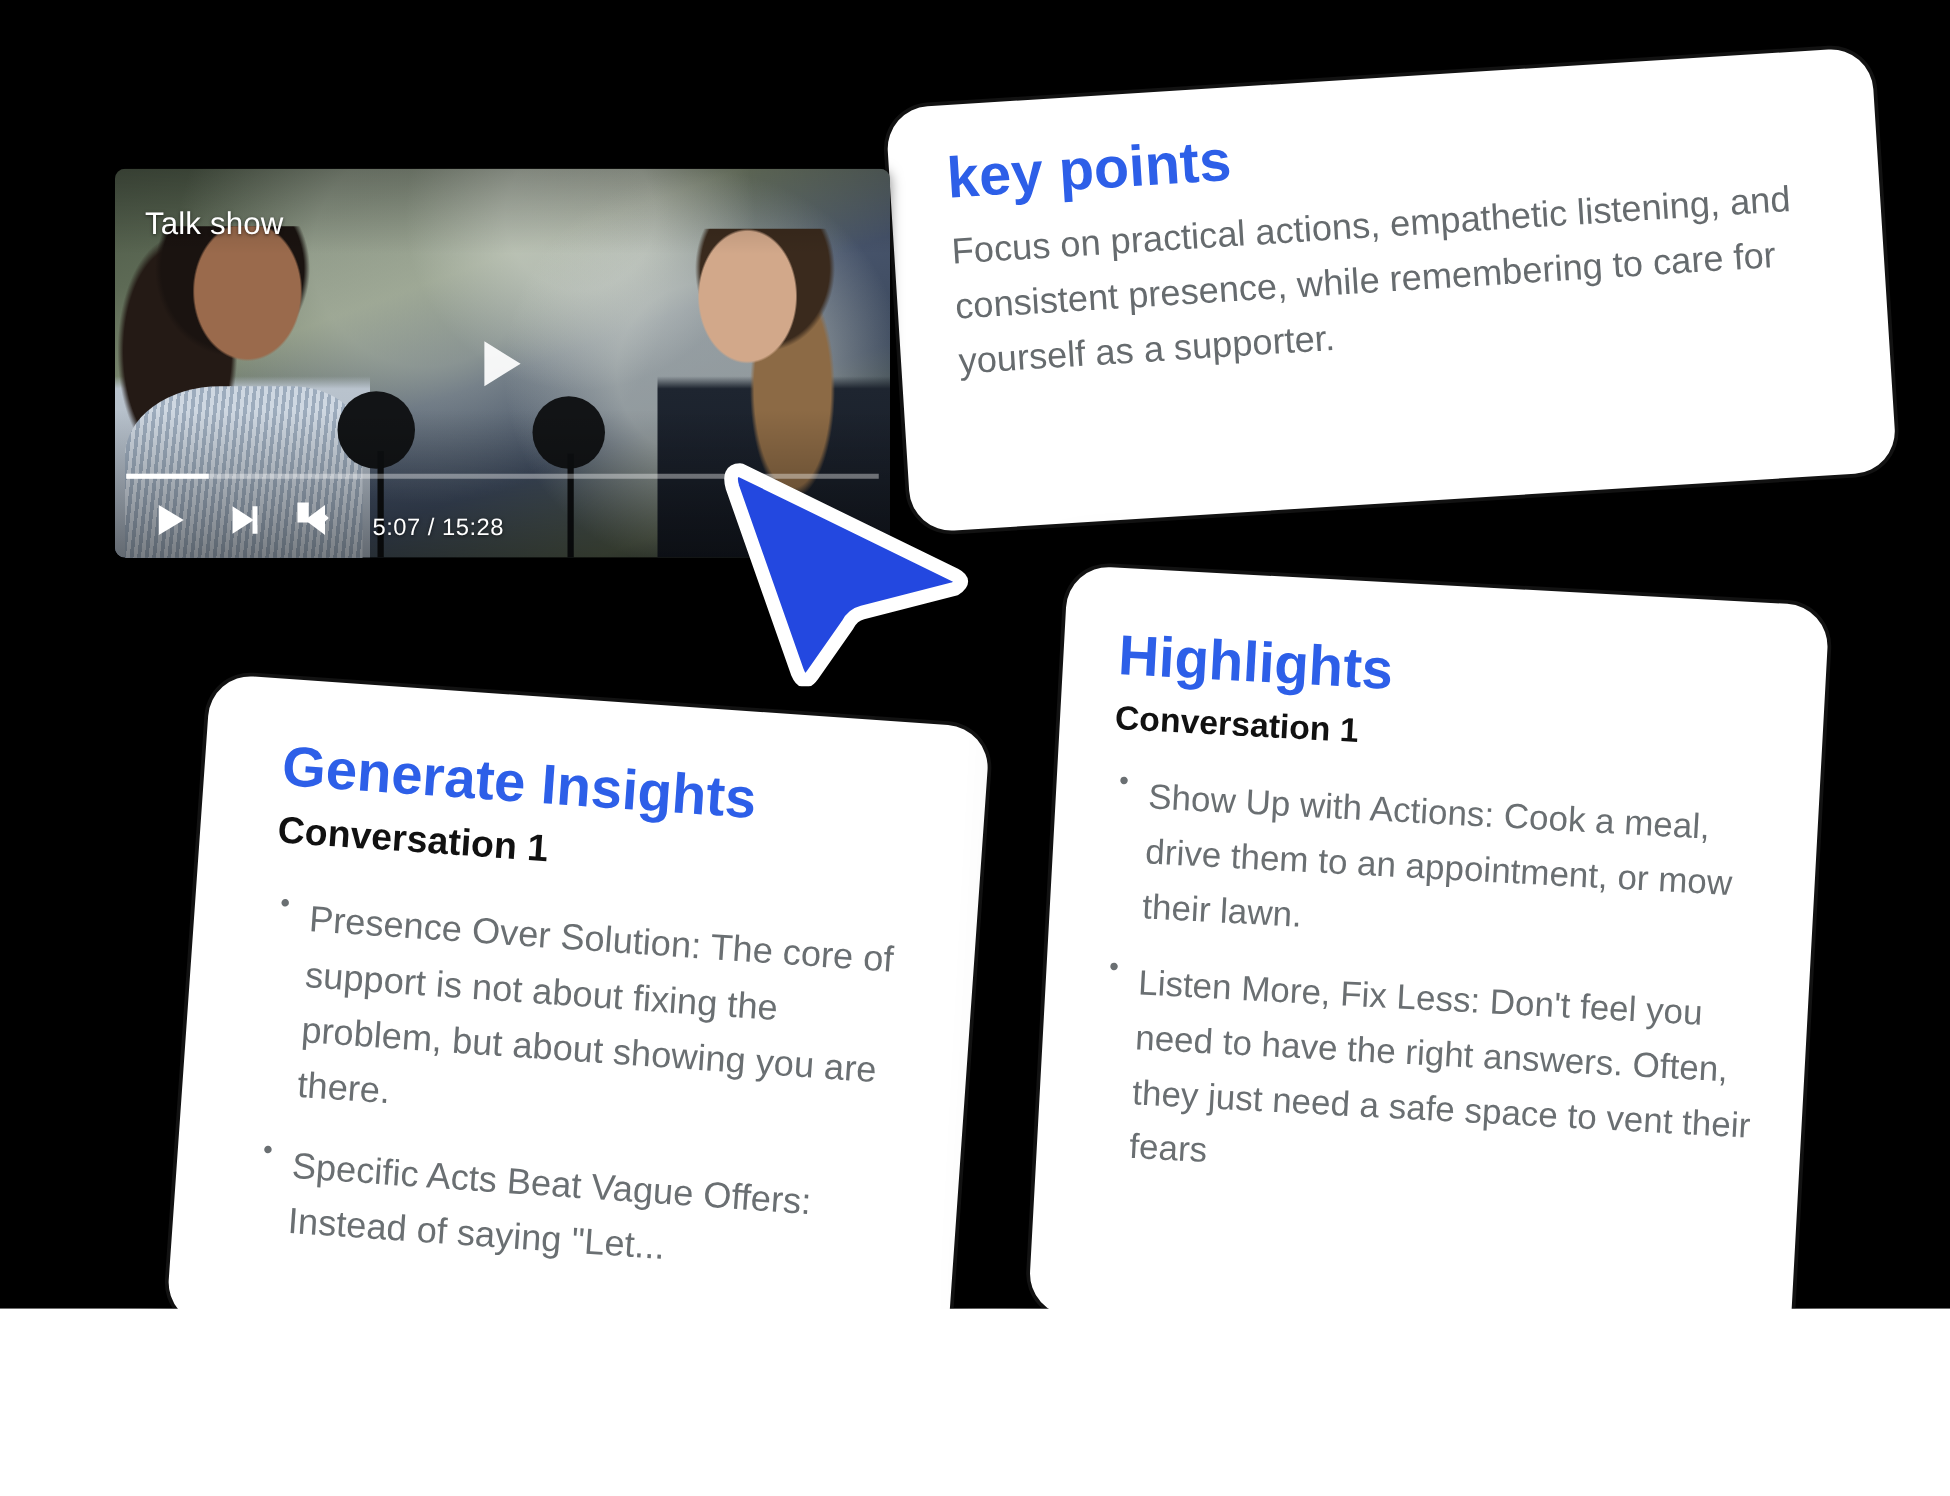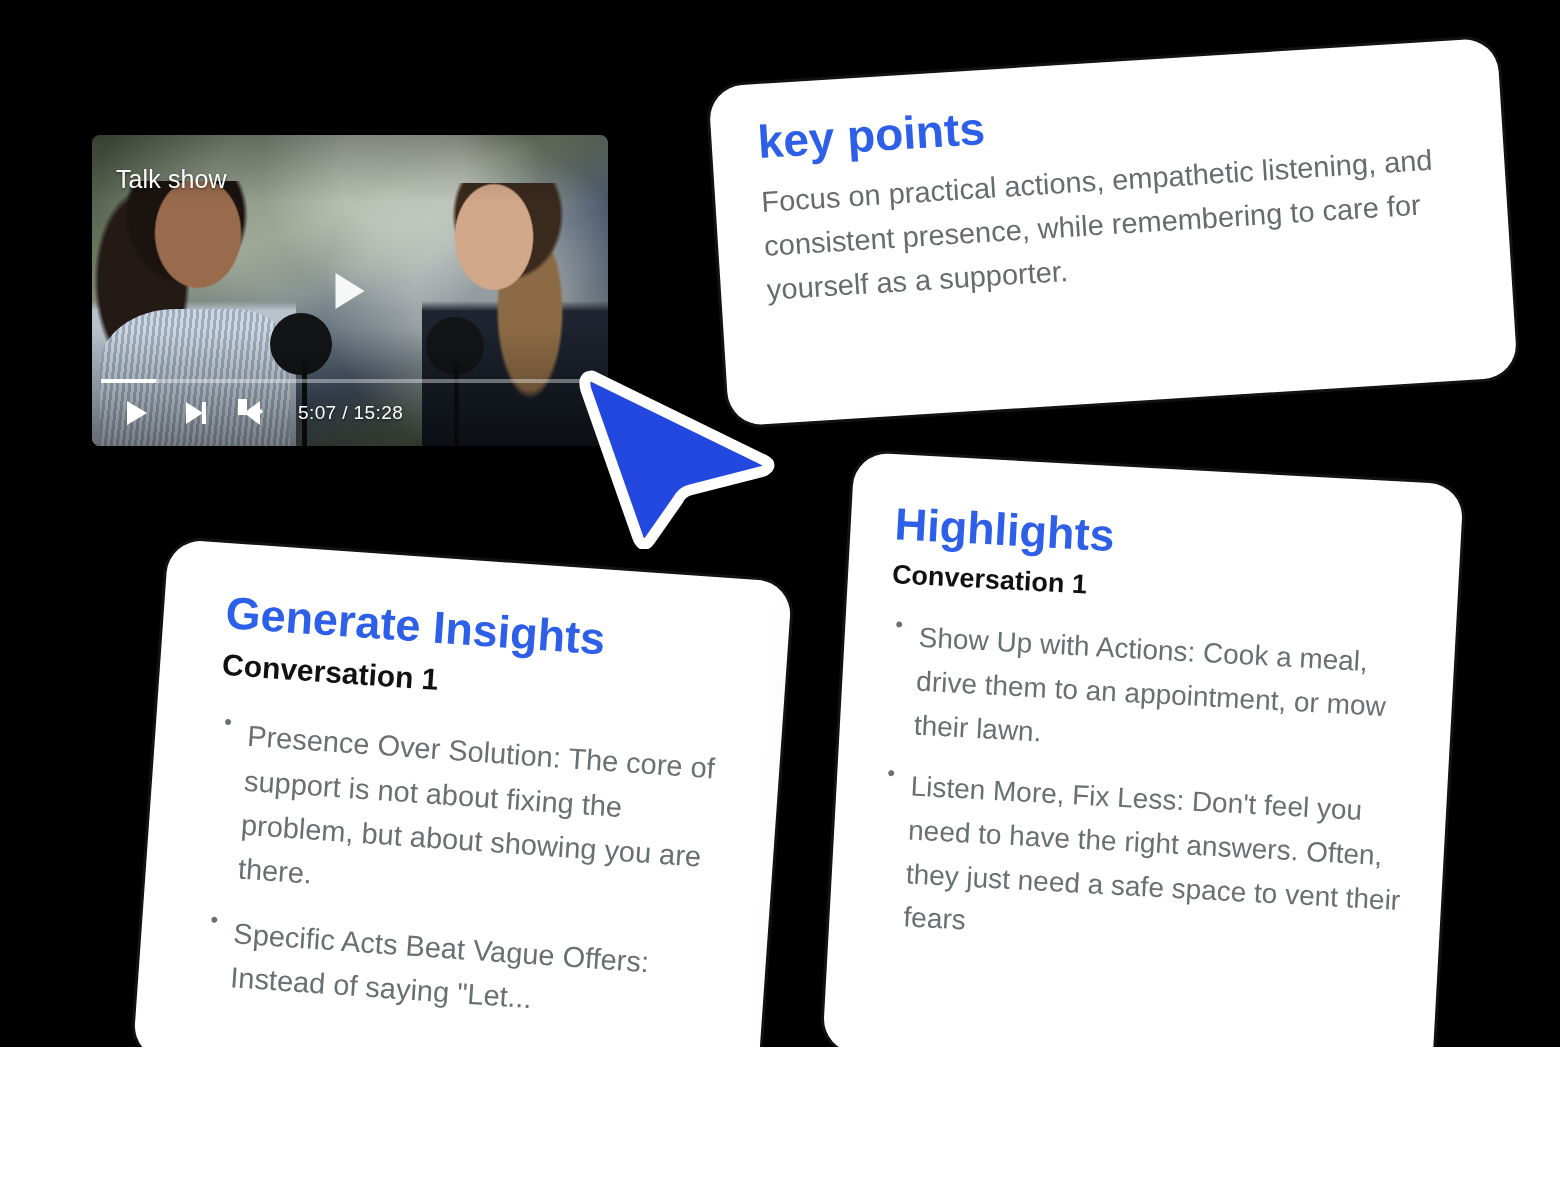--- a/index.html
+++ b/index.html
@@ -24,21 +24,21 @@
     height: 1047px;
     background: #000000;
     z-index: 0;
   }
 
   
   #video-player {
     position: absolute;
     left: 92px;
     top: 135px;
-    width: 516px;
+    width: 620px;
     height: 311px;
     border-radius: 8px;
     overflow: hidden;
     z-index: 6;
     box-shadow: 0 2px 10px rgba(0,0,0,0.5);
   }
   .video-bg {
     position: absolute;
     inset: 0;
     background:
@@ -137,21 +137,21 @@
     left: 0; top: 0; bottom: 0;
     width: 11%;
     background: #ffffff;
   }
   #controls-bar {
     position: absolute;
     left: 0; right: 0;
     bottom: 12px;
     height: 42px;
     display: flex;
-    align-items: center;
+    align-items: flex-end;
     gap: 0;
     padding-left: 16px;
     z-index: 4;
   }
   .ctrl {
     display: flex;
     align-items: center;
     justify-content: center;
     cursor: pointer;
   }

